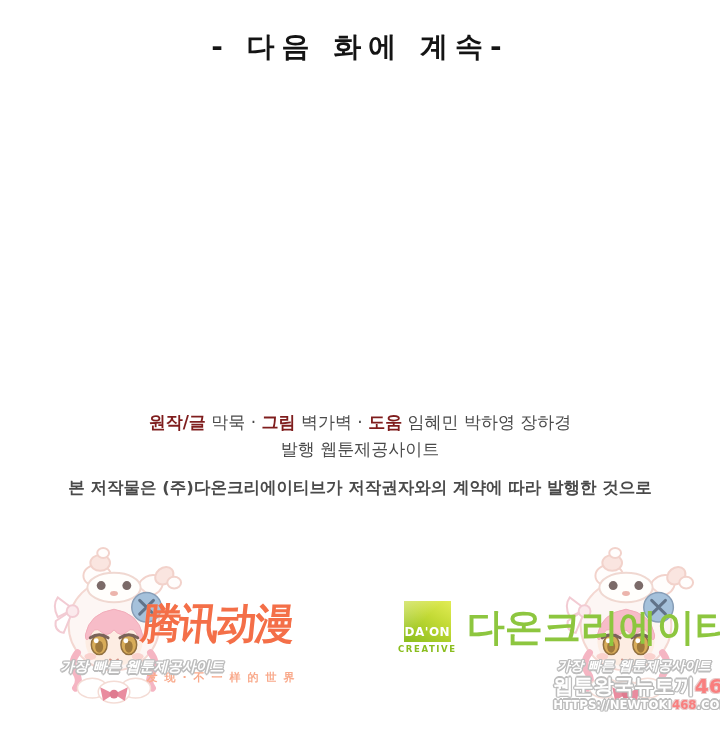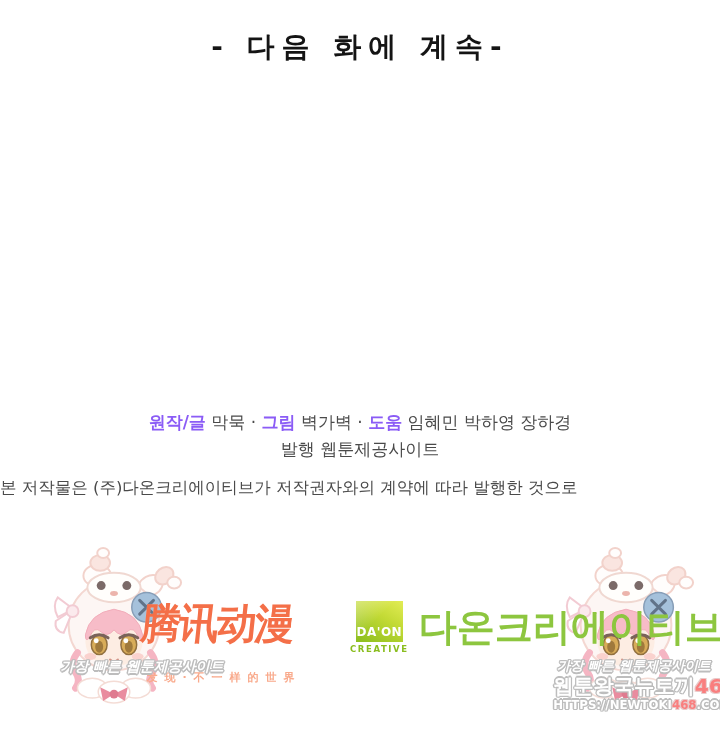--- a/index.html
+++ b/index.html
@@ -15,26 +15,26 @@
     position:absolute; top:28px; left:0; width:720px;
     text-align:center; font-family:"DejaVu Serif","Liberation Serif",serif;
     font-size:28px; font-weight:700; color:#141414; letter-spacing:7px;
   }
 
   
   .credits {
     position:absolute; top:409px; left:0; width:720px; text-align:center;
     color:#4a4a4a; font-size:17px; line-height:1.6;
   }
-  .credits b { font-weight:700; color:#8b5cf6; }
+  .credits b { font-weight:700; color:#7f1d1d; }
 
   
   .copyright {
-    position:absolute; top:475px; left:0; width:720px; 
-    color:#4a4a4a; font-size:16.5px; line-height:1.6;
+    position:absolute; top:475px; left:0; width:720px; text-align:center;
+    color:#4a4a4a; font-size:16.5px; line-height:1.6;font-weight:bold;
   }
 
   
   .girl { position:absolute; width:148px; height:158px; opacity:0.82; z-index:1; }
   .girl-left  { left:40px;  top:546px; }
   .girl-right { left:552px; top:546px; }
 
   
   .tencent { position:absolute; left:122px; top:596px; z-index:2; width:190px; text-align:center; }
   .tencent-name {
@@ -42,21 +42,21 @@
     transform:skewX(-6deg) scaleX(0.95); display:inline-block;
     text-shadow:0 0 1px rgba(255,255,255,.4);
   }
   .tencent-slogan {
     margin-top:18px; font-size:11px; font-weight:700; letter-spacing:7px;
     padding-left:14px; white-space:nowrap;
   }
 
   
   .daon { position:absolute; left:350px; top:601px; z-index:2; display:flex; align-items:flex-start; }
-  .daon-badge-col { display:flex; flex-direction:column; align-items:center; }
+  .daon-badge-col { display:flex; flex-direction:column; align-items:center;margin-left:48px; }
   .daon-badge {
     width:47px; height:41px; position:relative;
     background:linear-gradient(210deg,#e2ec55 0%,#c3da35 40%,#8abd1e 100%);
     display:flex; align-items:flex-end; justify-content:center;
   }
   .daon-badge::before {
     content:""; position:absolute; left:0; top:0; width:100%; height:100%;
     background:linear-gradient(135deg, rgba(255,255,255,.35), rgba(255,255,255,0) 45%);
   }
   .daon-badge-name {

